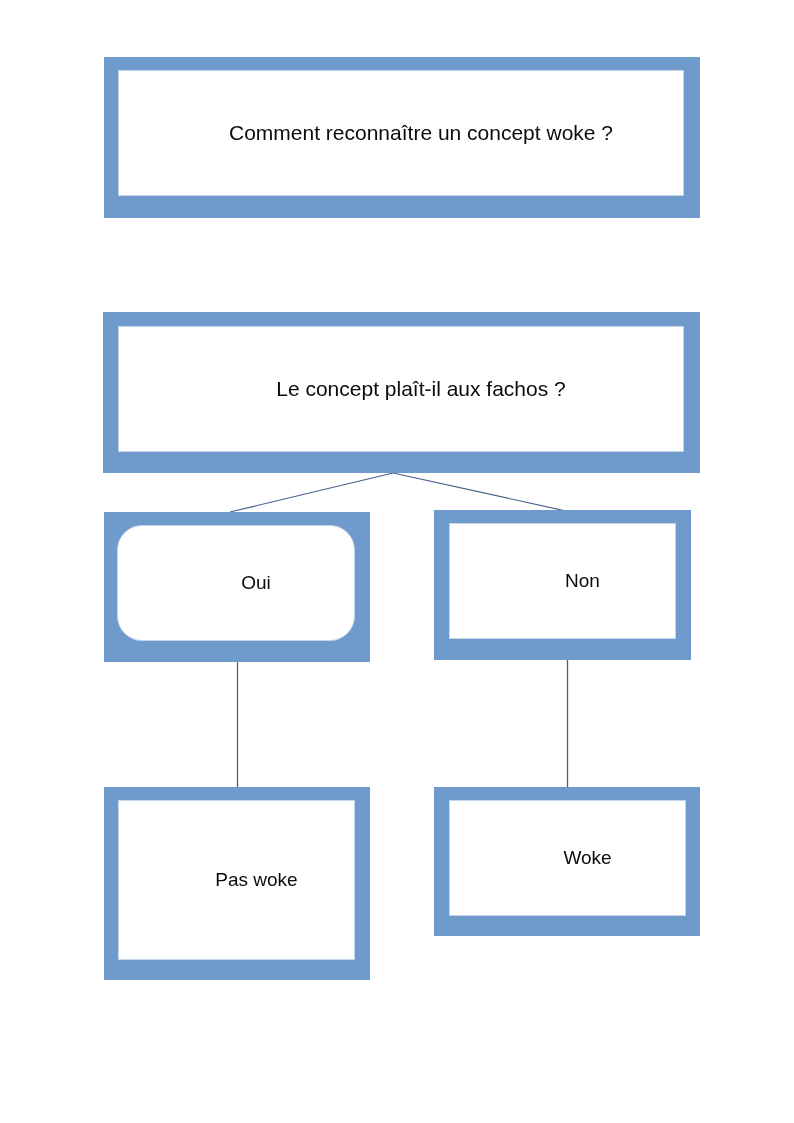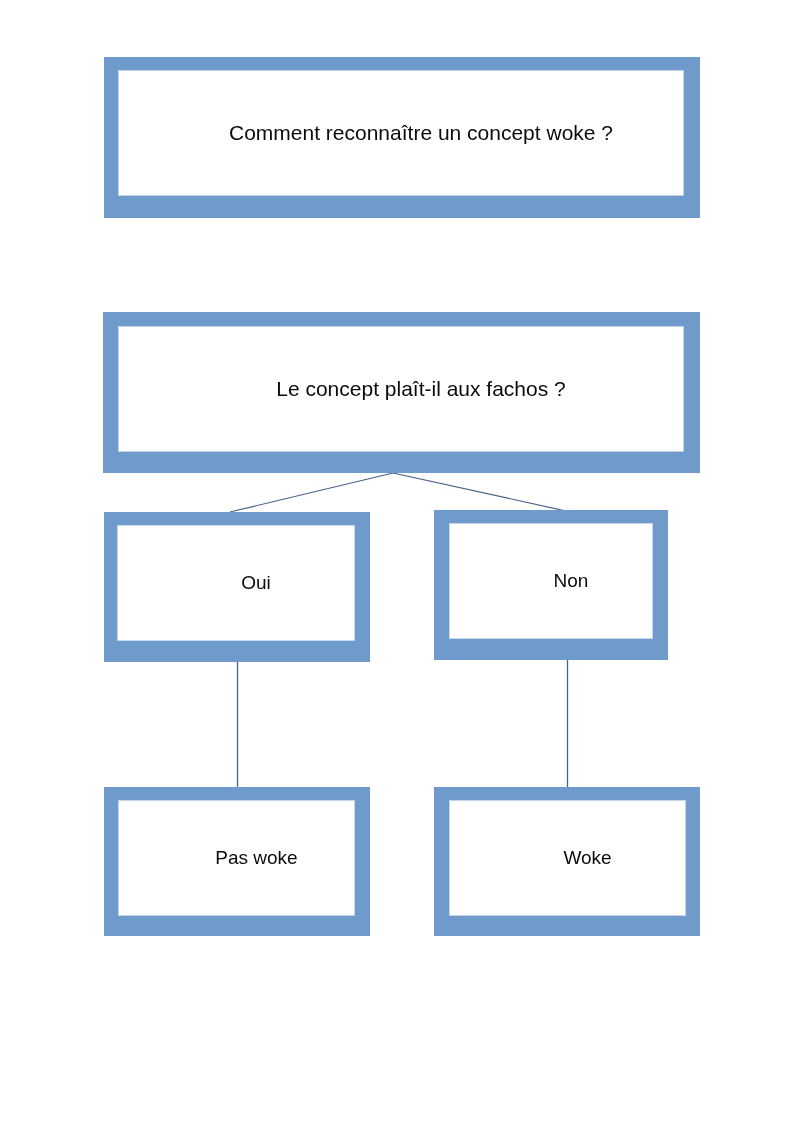--- a/index.html
+++ b/index.html
@@ -76,32 +76,32 @@
     </div>
   </div>
 
   <div class="node" style="left:103px; top:312px; width:597px; height:161px;">
     <div class="node-inner" style="left:15px; top:14px; right:16px; bottom:21px;text-align:center;">
       <span class="node-label label-lg">Le concept plaît-il aux fachos ?</span>
     </div>
   </div>
 
   <div class="node" style="left:104px; top:512px; width:266px; height:150px;">
-    <div class="node-inner" style="left:13px; top:13px; right:15px; bottom:21px;">
+    <div class="node-inner" style="left:13px; top:13px; right:15px; bottom:21px;border-radius:25px;">
       <span class="node-label label-md">Oui</span>
     </div>
   </div>
 
-  <div class="node" style="left:434px; top:510px; width:234px; height:150px;">
+  <div class="node" style="left:434px; top:510px; width:257px; height:150px;">
     <div class="node-inner" style="left:15px; top:13px; right:15px; bottom:21px;">
       <span class="node-label label-md">Non</span>
     </div>
   </div>
 
-  <div class="node" style="left:104px; top:787px; width:266px; height:149px;">
+  <div class="node" style="left:104px; top:787px; width:266px; height:193px;">
     <div class="node-inner" style="left:14px; top:13px; right:15px; bottom:20px;">
       <span class="node-label label-md">Pas woke</span>
     </div>
   </div>
 
   <div class="node" style="left:434px; top:787px; width:266px; height:149px;">
     <div class="node-inner" style="left:15px; top:13px; right:14px; bottom:20px;text-align:center;">
       <span class="node-label label-md">Woke</span>
     </div>
   </div>

